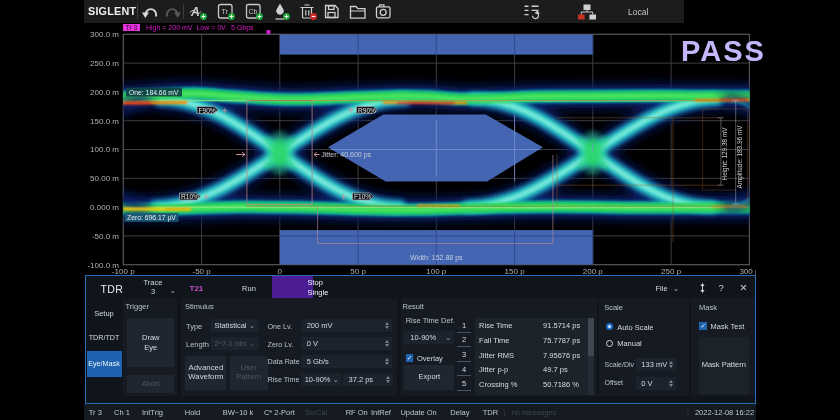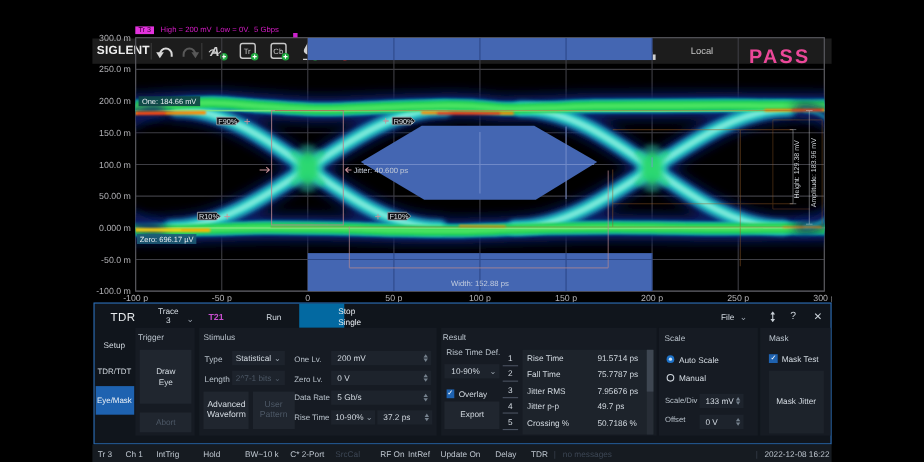--- a/index.html
+++ b/index.html
@@ -1,20 +1,20 @@
 <!DOCTYPE html>
 <html><head>
 <meta charset="utf-8">
 <style>
   html,body{margin:0;padding:0;background:#000;width:840px;height:420px;overflow:hidden;}
   *{box-sizing:border-box;font-family:"Liberation Sans",sans-serif;}
   #screen{position:absolute;left:84px;top:0;width:672px;height:420px;background:#000;}
   .abs{position:absolute;}
   
-  #toolbar{position:absolute;left:0;top:0;width:672px;height:23px;background:#1c1c1c;margin-top:35px;}
+  #toolbar{position:absolute;left:0;top:0;width:600px;height:23px;background:#1c1c1c;}
   #logo{position:absolute;left:4px;top:5px;font-size:10.8px;font-weight:700;color:#ededed;letter-spacing:.2px;}
   
   #dlg{position:absolute;left:.5px;top:275px;width:671px;height:129px;background:#10151c;border:1px solid #2a6db5;}
   .lbl{position:absolute;color:#b9c2cb;font-size:7.5px;white-space:nowrap;}
   .txt{position:absolute;color:#d4dbe2;font-size:7.5px;white-space:nowrap;}
   .dim{color:#4d5866;}
   .inp{position:absolute;background:#1d232c;color:#d4dbe2;font-size:7.5px;}
   .btn{position:absolute;background:#20262f;color:#d4dbe2;font-size:7.5px;text-align:center;}
   .panel{position:absolute;background:#161b23;}
   #statusbar{position:absolute;left:0;top:404px;width:672px;height:16px;background:#161b21;}
@@ -289,30 +289,30 @@
 
     <g stroke="#c9939b" stroke-width="1">
       <path d="M152,131.5h9 M161,131.5l-3,-2.5 M161,131.5l-3,2.5"></path>
       <path d="M235.5,131.5h-5.5 M230,131.5l2.8,-2.3 M230,131.5l2.8,2.3"></path>
     </g>
     <text x="237.3" y="134" font-size="7" fill="#c3cad6">Jitter: 40.600 ps</text>
     <text x="352.3" y="237" font-size="7" fill="#c3cddf" text-anchor="middle">Width: 152.88 ps</text>
     <text x="642.5" y="131" font-size="6.4" fill="#cfd4d9" transform="rotate(-90 642.5 131)" text-anchor="middle">Height: 129.38 mV</text>
     <text x="657.8" y="134" font-size="6.4" fill="#cfd4d9" transform="rotate(-90 657.8 134)" text-anchor="middle">Amplitude: 183.96 mV</text>
   </svg>
-  <div class="abs" id="pass" style="left:597px;top:40px;font-size:18px;line-height:22px;font-weight:700;color:#ec4899;letter-spacing:2px;">PASS</div>
+  <div class="abs" id="pass" style="left:597px;top:40px;font-size:29px;line-height:22px;font-weight:700;color:#c4b5fd;letter-spacing:2px;">PASS</div>
   <div id="dlg">
 
     <div class="txt" style="left:15px;top:6.5px;font-size:10.5px;color:#e8ebee;letter-spacing:.4px;">TDR</div>
     <div class="txt" style="left:47.5px;top:1.5px;width:40px;text-align:center;font-size:7.5px;">Trace</div>
     <div class="txt" style="left:47.5px;top:11px;width:40px;text-align:center;font-size:7.5px;">3</div>
     <div class="txt" style="left:84px;top:10px;font-size:8px;color:#9aa4ae;">⌄</div>
     <div class="txt" style="left:104px;top:8px;font-size:8px;font-weight:700;color:#c94fd0;">T21</div>
     <div class="txt" style="left:150px;top:8px;width:27px;text-align:center;">Run</div>
-    <div style="position:absolute;left:186px;top:0;width:41.5px;height:22px;background:#0369a1;color:#eef3f8;font-size:7.5px;text-align:center;line-height:9.5px;padding-top:2px;padding-left:36px;">Stop<br>Single</div>
+    <div style="position:absolute;left:186px;top:0;width:41.5px;height:22px;background:#4c1d95;color:#eef3f8;font-size:7.5px;text-align:center;line-height:9.5px;padding-top:2px;padding-left:36px;">Stop<br>Single</div>
     <div class="txt" style="left:570px;top:8px;">File</div>
     <div class="txt" style="left:587px;top:7.5px;font-size:8px;color:#9aa4ae;">⌄</div>
     <svg class="abs" style="left:613px;top:7px" width="7" height="10" viewBox="0 0 8 12">
         <path d="M4,2.5V9.5" stroke="#c9d0d7" stroke-width="1.2"></path>
         <polygon points="4,0 1.5,3.5 6.5,3.5" fill="#c9d0d7"></polygon>
         <polygon points="4,12 1.5,8.5 6.5,8.5" fill="#c9d0d7"></polygon>
       </svg>
     <div class="txt" style="left:633px;top:6px;font-size:9.5px;color:#c9d0d7;">?</div>
     <div class="txt" style="left:654px;top:6px;font-size:9.5px;color:#c9d0d7;">✕</div>
 
@@ -387,21 +387,21 @@
     <div style="position:absolute;left:520.4px;top:63.5px;width:7px;height:7px;border-radius:50%;border:1.2px solid #cfd6dd;"></div>
     <div class="txt" style="left:531.7px;top:63px;">Manual</div>
     <div class="lbl" style="left:519px;top:84.5px;font-size:7px;">Scale/Div</div>
     <div class="inp" style="left:550.8px;top:81.5px;width:39.5px;height:13.5px;line-height:13.5px;padding-left:5px;">133 mV<span class="spin"></span></div>
     <div class="lbl" style="left:519px;top:103px;font-size:7px;">Offset</div>
     <div class="inp" style="left:550.8px;top:100.5px;width:39.5px;height:13.5px;line-height:13.5px;padding-left:5px;">0 V<span class="spin"></span></div>
 
     <div class="lbl" style="left:613.5px;top:26.5px;font-size:7.5px;">Mask</div>
     <div style="position:absolute;left:613.9px;top:46.4px;width:7.5px;height:7.5px;background:#1e62b0;color:#fff;font-size:6.5px;line-height:7.5px;text-align:center;">✓</div>
     <div class="txt" style="left:625.1px;top:46.4px;">Mask Test</div>
-    <div class="btn" style="left:613.2px;top:61.4px;width:50.2px;height:56.5px;line-height:56.5px;font-size:7.5px;background:#1d232b;">Mask Jitter</div>
+    <div class="btn" style="left:613.2px;top:61.4px;width:50.2px;height:56.5px;line-height:56.5px;font-size:7.5px;background:#1d232b;">Mask Pattern</div>
   </div>
   <div id="statusbar">
     <span class="st" style="left:11.3px;">Tr 3</span>
     <span class="st" style="left:38px;">Ch 1</span>
     <span class="st" style="left:68.5px;">IntTrig</span>
     <span class="st" style="left:108.5px;">Hold</span>
     <span class="st" style="left:154px;">BW~10 k</span>
     <span class="st" style="left:195.3px;">C* 2-Port</span>
     <span class="st std" style="left:232px;">SrcCal</span>
     <span class="st" style="left:264.7px;padding-left:16px;">RF On</span>

